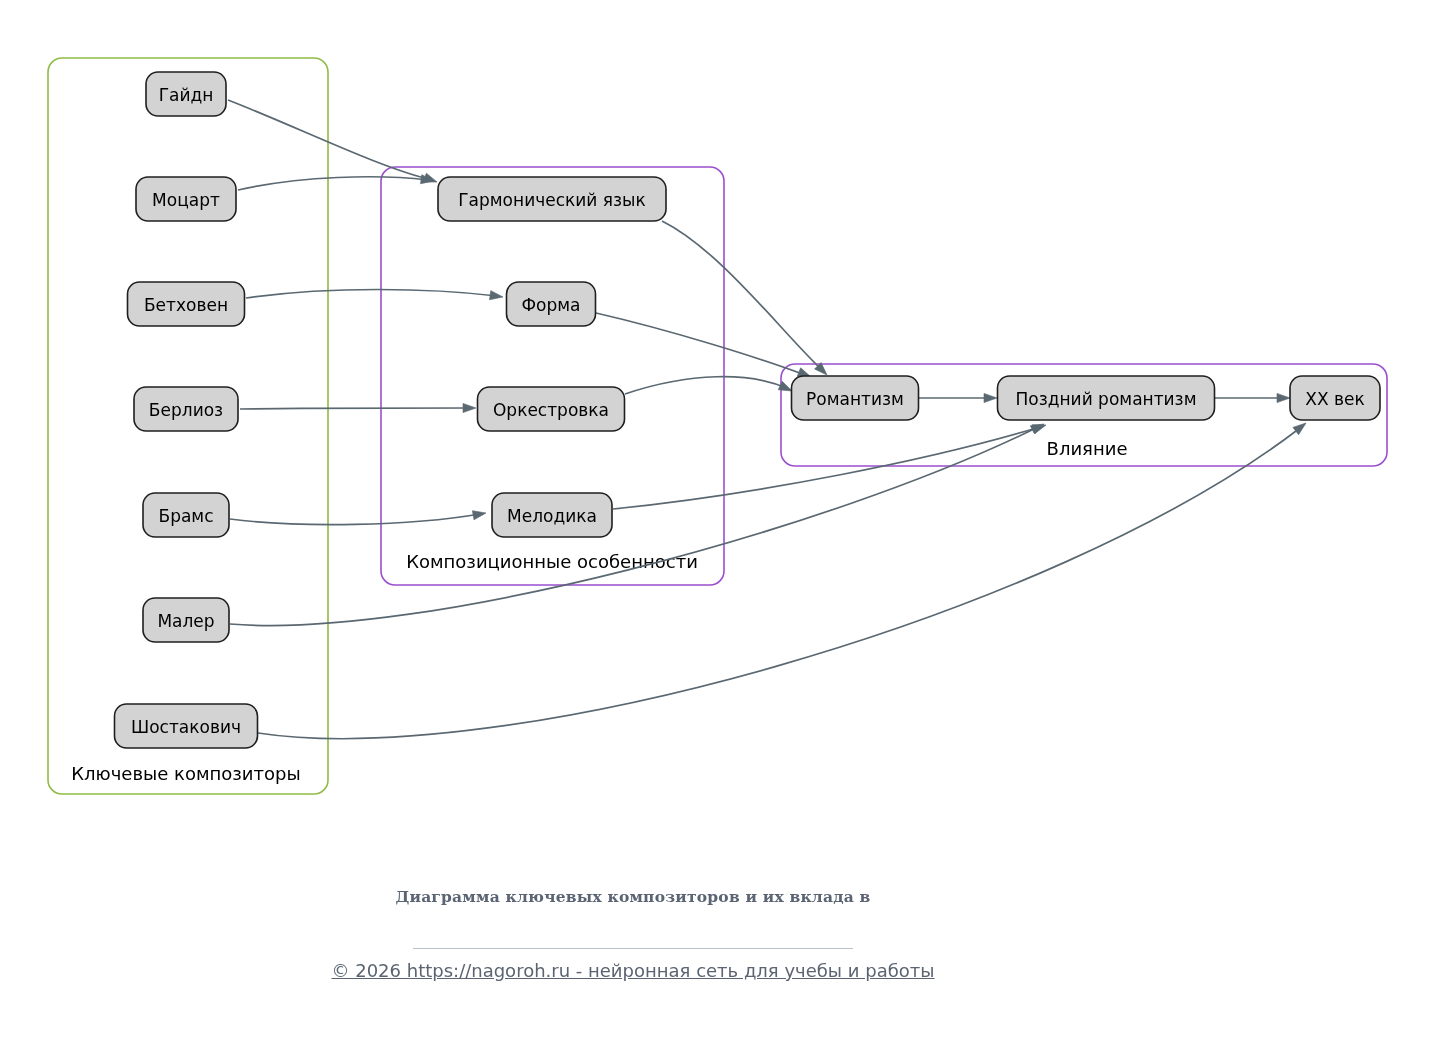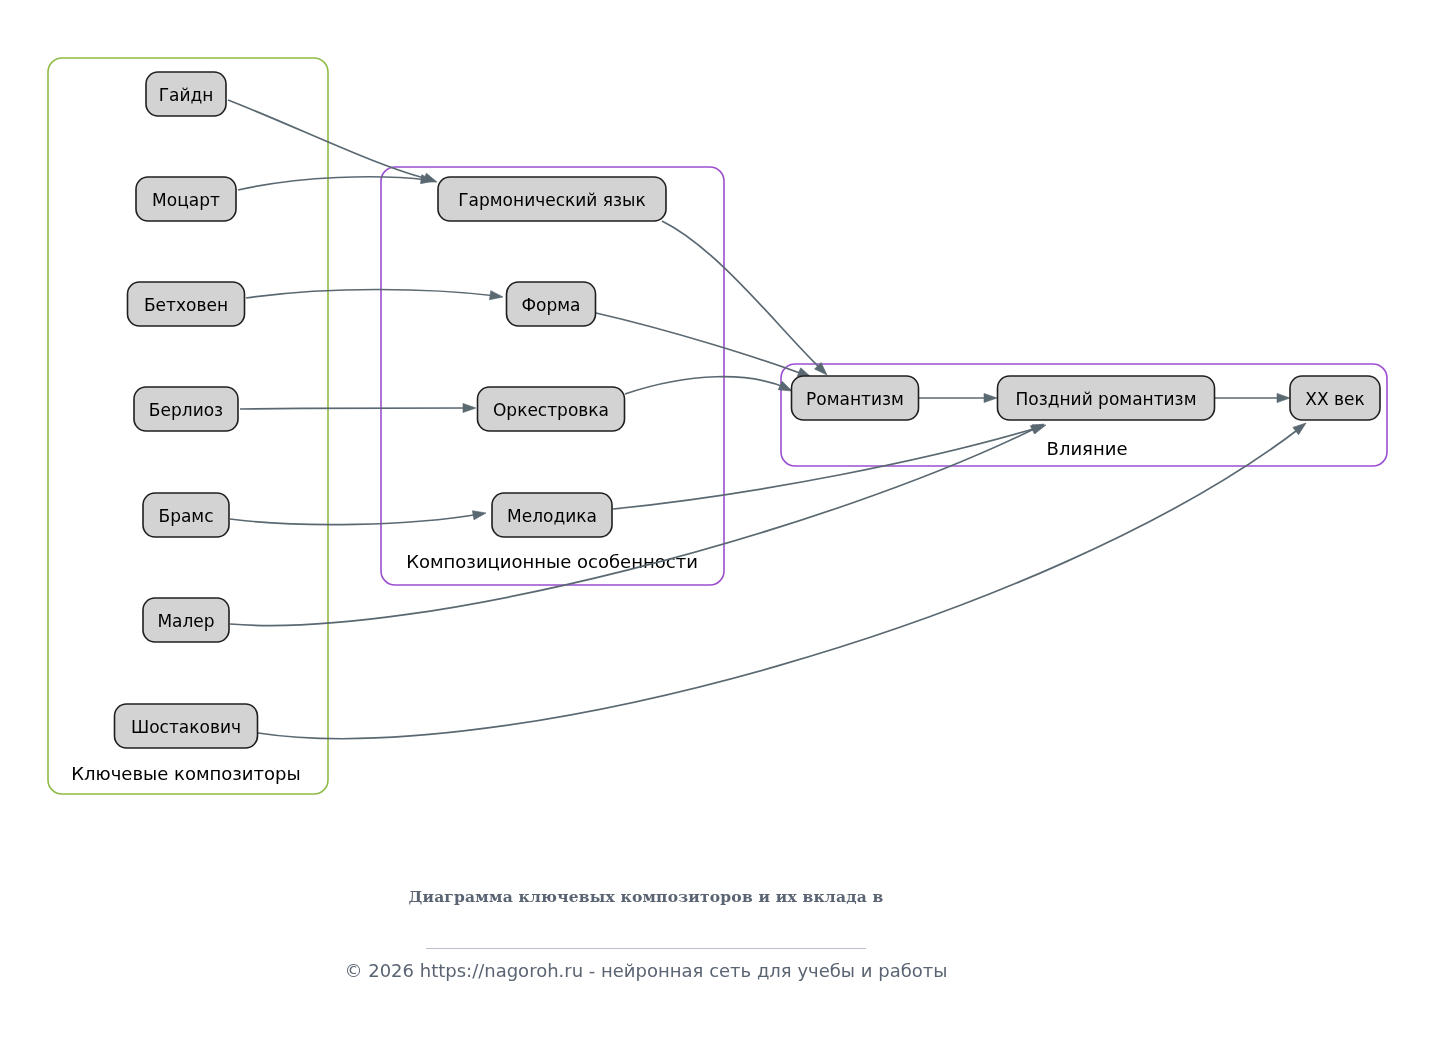--- a/index.html
+++ b/index.html
@@ -54,21 +54,21 @@
     stroke: #5a6872;
     stroke-width: 1.7;
   }
   .edge-arrow {
     fill: #5a6872;
     stroke: #5a6872;
     stroke-width: 0.6;
   }
   .footer {
     position: absolute;
-    left: 13px;
+    left: 0;
     width: 1266px;
     text-align: center;
   }
   #footer-title {
     top: 886px;
     font-family: "DejaVu Serif", serif;
     font-weight: bold;
     font-size: 15.5px;
     line-height: 22px;
     color: #5a6472;
@@ -82,20 +82,21 @@
     display: inline-block;
     width: 440px;
     border-top: 1px solid #b9c0ca;
     height: 0;
   }
   #footer-copy {
     top: 960px;
     font-family: "DejaVu Sans", sans-serif;
     font-size: 18px;
     color: #5a6472;
+    text-decoration: underline;
   }
 </style>
 </head>
 <body>
 
 <div id="diagram-root">
   <svg id="graph" viewBox="0 0 1449 1060">
     <g id="clusters-layer">
         <g>
           <rect x="48" y="58" width="280" height="736" rx="14" ry="14" class="cluster-rect" stroke="#8fbc45"></rect>

